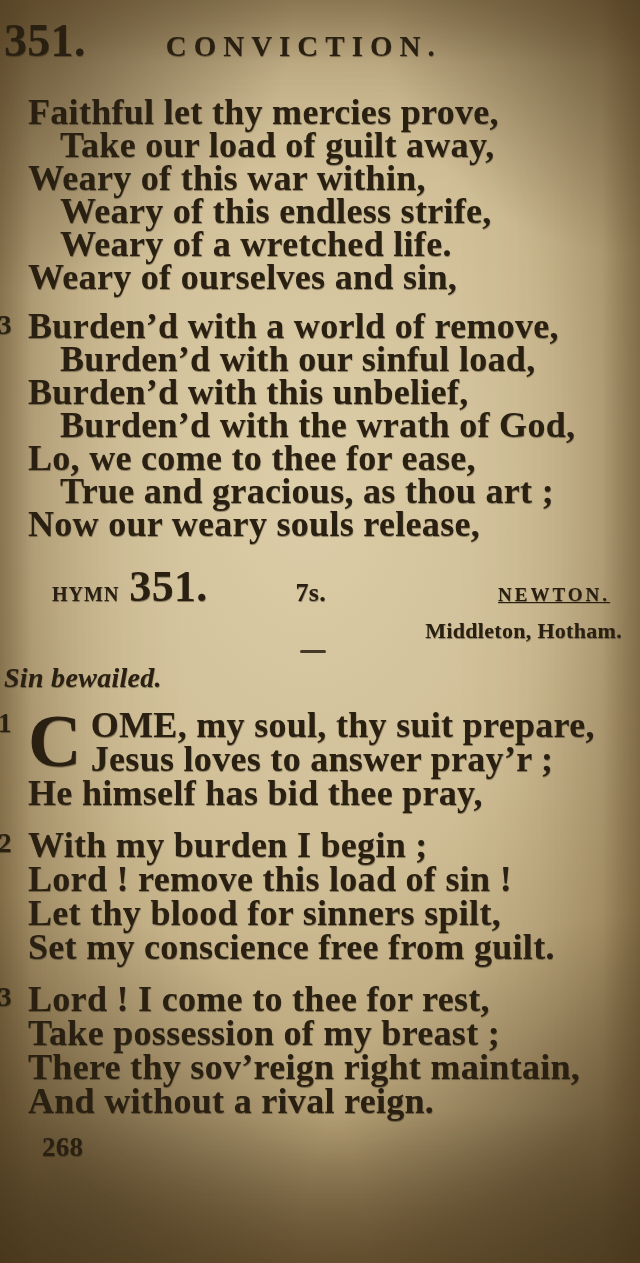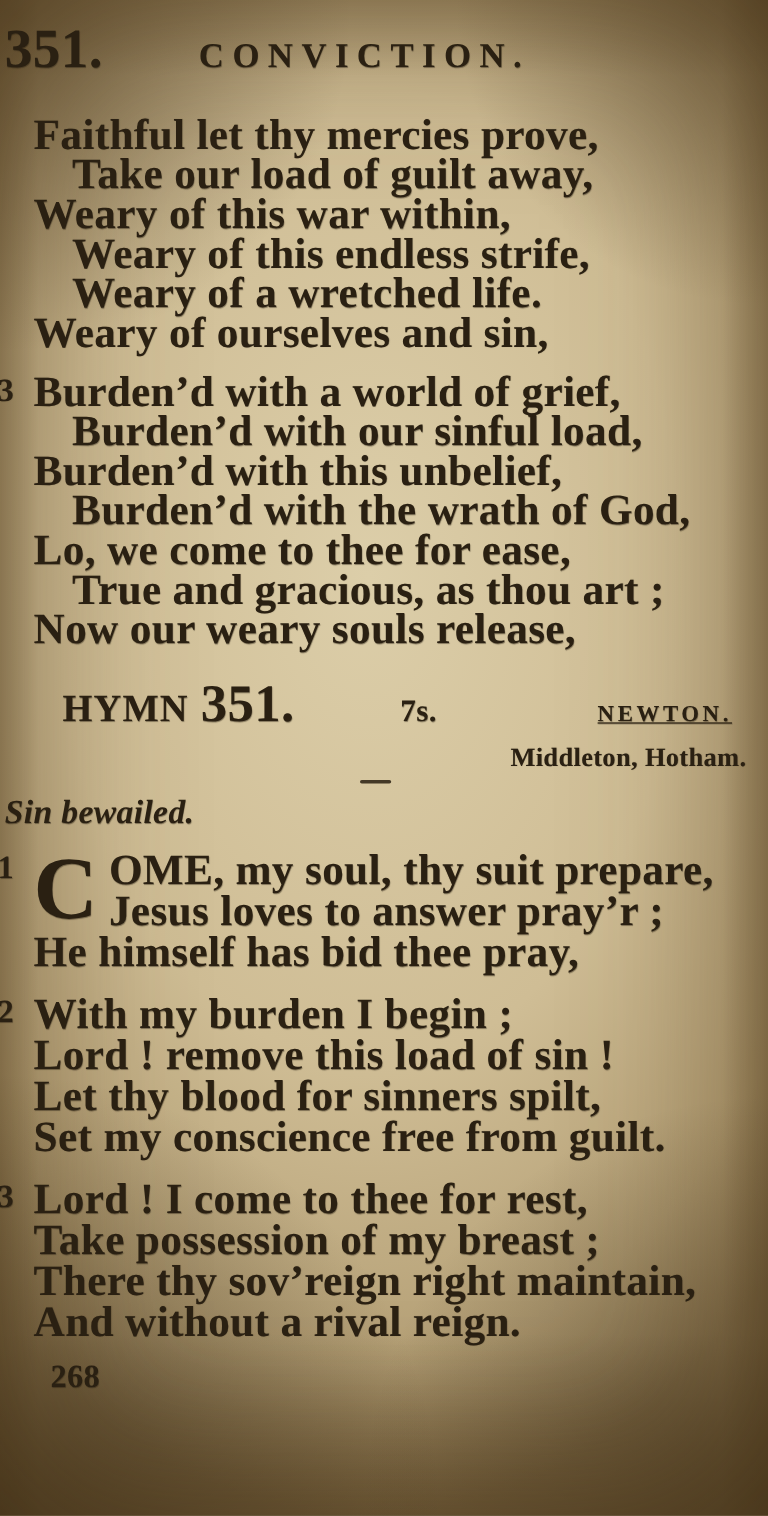--- a/index.html
+++ b/index.html
@@ -73,21 +73,21 @@
 
   .hymn2 .line { line-height: 34px; }
 
   
   .hymn-heading {
     display: flex;
     align-items: baseline;
     margin-top: 20px;
     padding: 0 12px 0 48px;
   }
-  .hymn-label   { font-size: 32px; font-weight: bold; letter-spacing: 1px; }
+  .hymn-label   { font-size: 20px; font-weight: bold; letter-spacing: 1px; }
   .hymn-big-num { font-size: 44px; font-weight: bold; margin-left: 10px; }
   .hymn-meter   { font-size: 26px; font-weight: bold; margin-left: 88px; }
   .hymn-author  { font-size: 19px; font-weight: bold; letter-spacing: 3px; margin-left: auto; text-decoration: underline; }
 
   .tunes {
     margin-top: 6px;
     text-align: right;
     font-size: 22px;
     font-weight: bold;
   }
@@ -139,21 +139,21 @@
       <div class="line">Faithful let thy mercies prove,</div>
       <div class="line indent">Take our load of guilt away,</div>
       <div class="line">Weary of this war within,</div>
       <div class="line indent">Weary of this endless strife,</div>
       <div class="line indent">Weary of a wretched life.</div>
       <div class="line">Weary of ourselves and sin,</div>
     </div>
 
     <div class="verse">
       <span class="verse-num">3</span>
-      <div class="line">Burden’d with a world of grief,</div>
+      <div class="line">Burden’d with a world of remove,</div>
       <div class="line indent">Burden’d with our sinful load,</div>
       <div class="line">Burden’d with this unbelief,</div>
       <div class="line indent">Burden’d with the wrath of God,</div>
       <div class="line">Lo, we come to thee for ease,</div>
       <div class="line indent">True and gracious, as thou art ;</div>
       <div class="line">Now our weary souls release,</div>
     </div>
 
     <div class="hymn-heading">
       <span class="hymn-label">HYMN</span>

